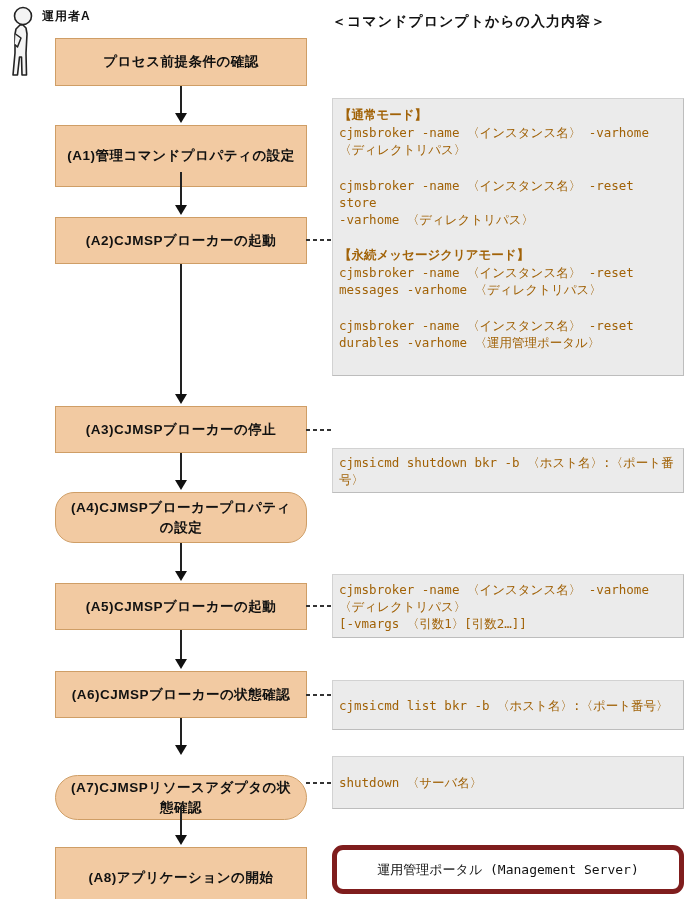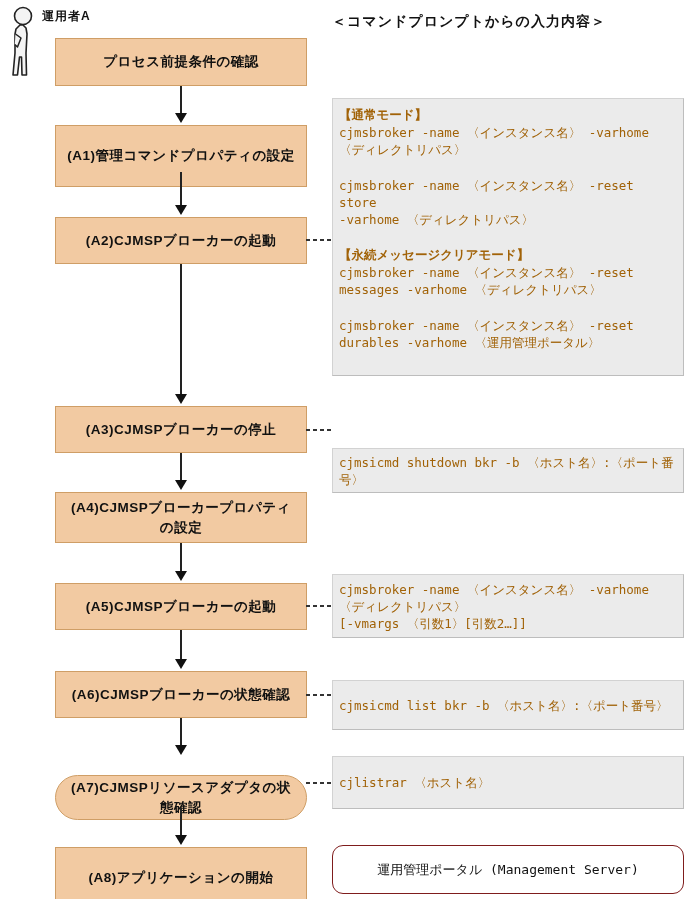--- a/index.html
+++ b/index.html
@@ -72,21 +72,21 @@
   }
   .cmdbox.vcenter { display: flex; flex-direction: column; justify-content: center; }
   .mode-group { margin-bottom: 19px; }
   .mode-group:last-child { margin-bottom: 0; }
   .mode-title { font-family: "Liberation Sans", "DejaVu Sans", sans-serif; font-weight: bold; }
 
   
   .roundbox {
     position: absolute; left: 332px; width: 352px;
     background: #ffffff;
-    border: 1px solid #7f1d1d;
+    border: 5px solid #7f1d1d;
     border-radius: 11px;
     display: flex; flex-direction: column; align-items: center; justify-content: center;
     font-family: "DejaVu Sans Mono", "Liberation Mono", monospace;
     font-size: 13px; line-height: 19px; text-align: center;
   }
 </style>
 </head>
 <body>
 
 <div id="canvas">
@@ -97,21 +97,21 @@
     <path d="M11.5 28 L17 32 L13.5 41 L10.8 38.5" fill="#f4f4f4" stroke="#222" stroke-width="1.5" stroke-linejoin="round"></path>
   </svg>
   <div class="actor-label">運用者A</div>
 
   <div class="right-title">＜コマンドプロンプトからの入力内容＞</div>
 
   <div class="step" style="top:38px;height:48px;">プロセス前提条件の確認</div>
   <div class="step" style="top:125px;height:62px;">(A1)管理コマンドプロパティの設定</div>
   <div class="step" style="top:217px;height:47px;">(A2)CJMSPブローカーの起動</div>
   <div class="step" style="top:406px;height:47px;">(A3)CJMSPブローカーの停止</div>
-  <div class="step" style="top:492px;height:51px;">(A4)CJMSPブローカープロパティの設定</div>
+  <div class="step" style="top:492px;height:51px;border-radius:19px;">(A4)CJMSPブローカープロパティの設定</div>
   <div class="step" style="top:583px;height:47px;">(A5)CJMSPブローカーの起動</div>
   <div class="step" style="top:671px;height:47px;">(A6)CJMSPブローカーの状態確認</div>
   <div class="step" style="top:775px;height:45px;border-radius:25px;">(A7)CJMSPリソースアダプタの状態確認</div>
   <div class="step" style="top:847px;height:62px;">(A8)アプリケーションの開始</div>
 
   <div class="arrow" style="top:86px;height:37px;"></div>
   <div class="arrow" style="top:172px;height:43px;"></div>
   <div class="arrow" style="top:264px;height:140px;"></div>
   <div class="arrow" style="top:453px;height:37px;"></div>
   <div class="arrow" style="top:543px;height:38px;"></div>
@@ -154,20 +154,20 @@
     <div>cjmsbroker -name 〈インスタンス名〉 -varhome</div>
     <div>〈ディレクトリパス〉</div>
     <div>[-vmargs 〈引数1〉[引数2…]]</div>
   </div>
 
   <div class="cmdbox vcenter" style="top:680px;height:50px;">
     <div>cjmsicmd list bkr -b 〈ホスト名〉:〈ポート番号〉</div>
   </div>
 
   <div class="cmdbox vcenter" style="top:756px;height:53px;">
-    <div>cjlistrar 〈ホスト名〉</div>
+    <div>shutdown 〈サーバ名〉</div>
   </div>
 
   <div class="roundbox" style="top:845px;height:49px;">
     <div>運用管理ポータル (Management Server)</div>
   </div>
 
 </div>
 
 </body></html>

